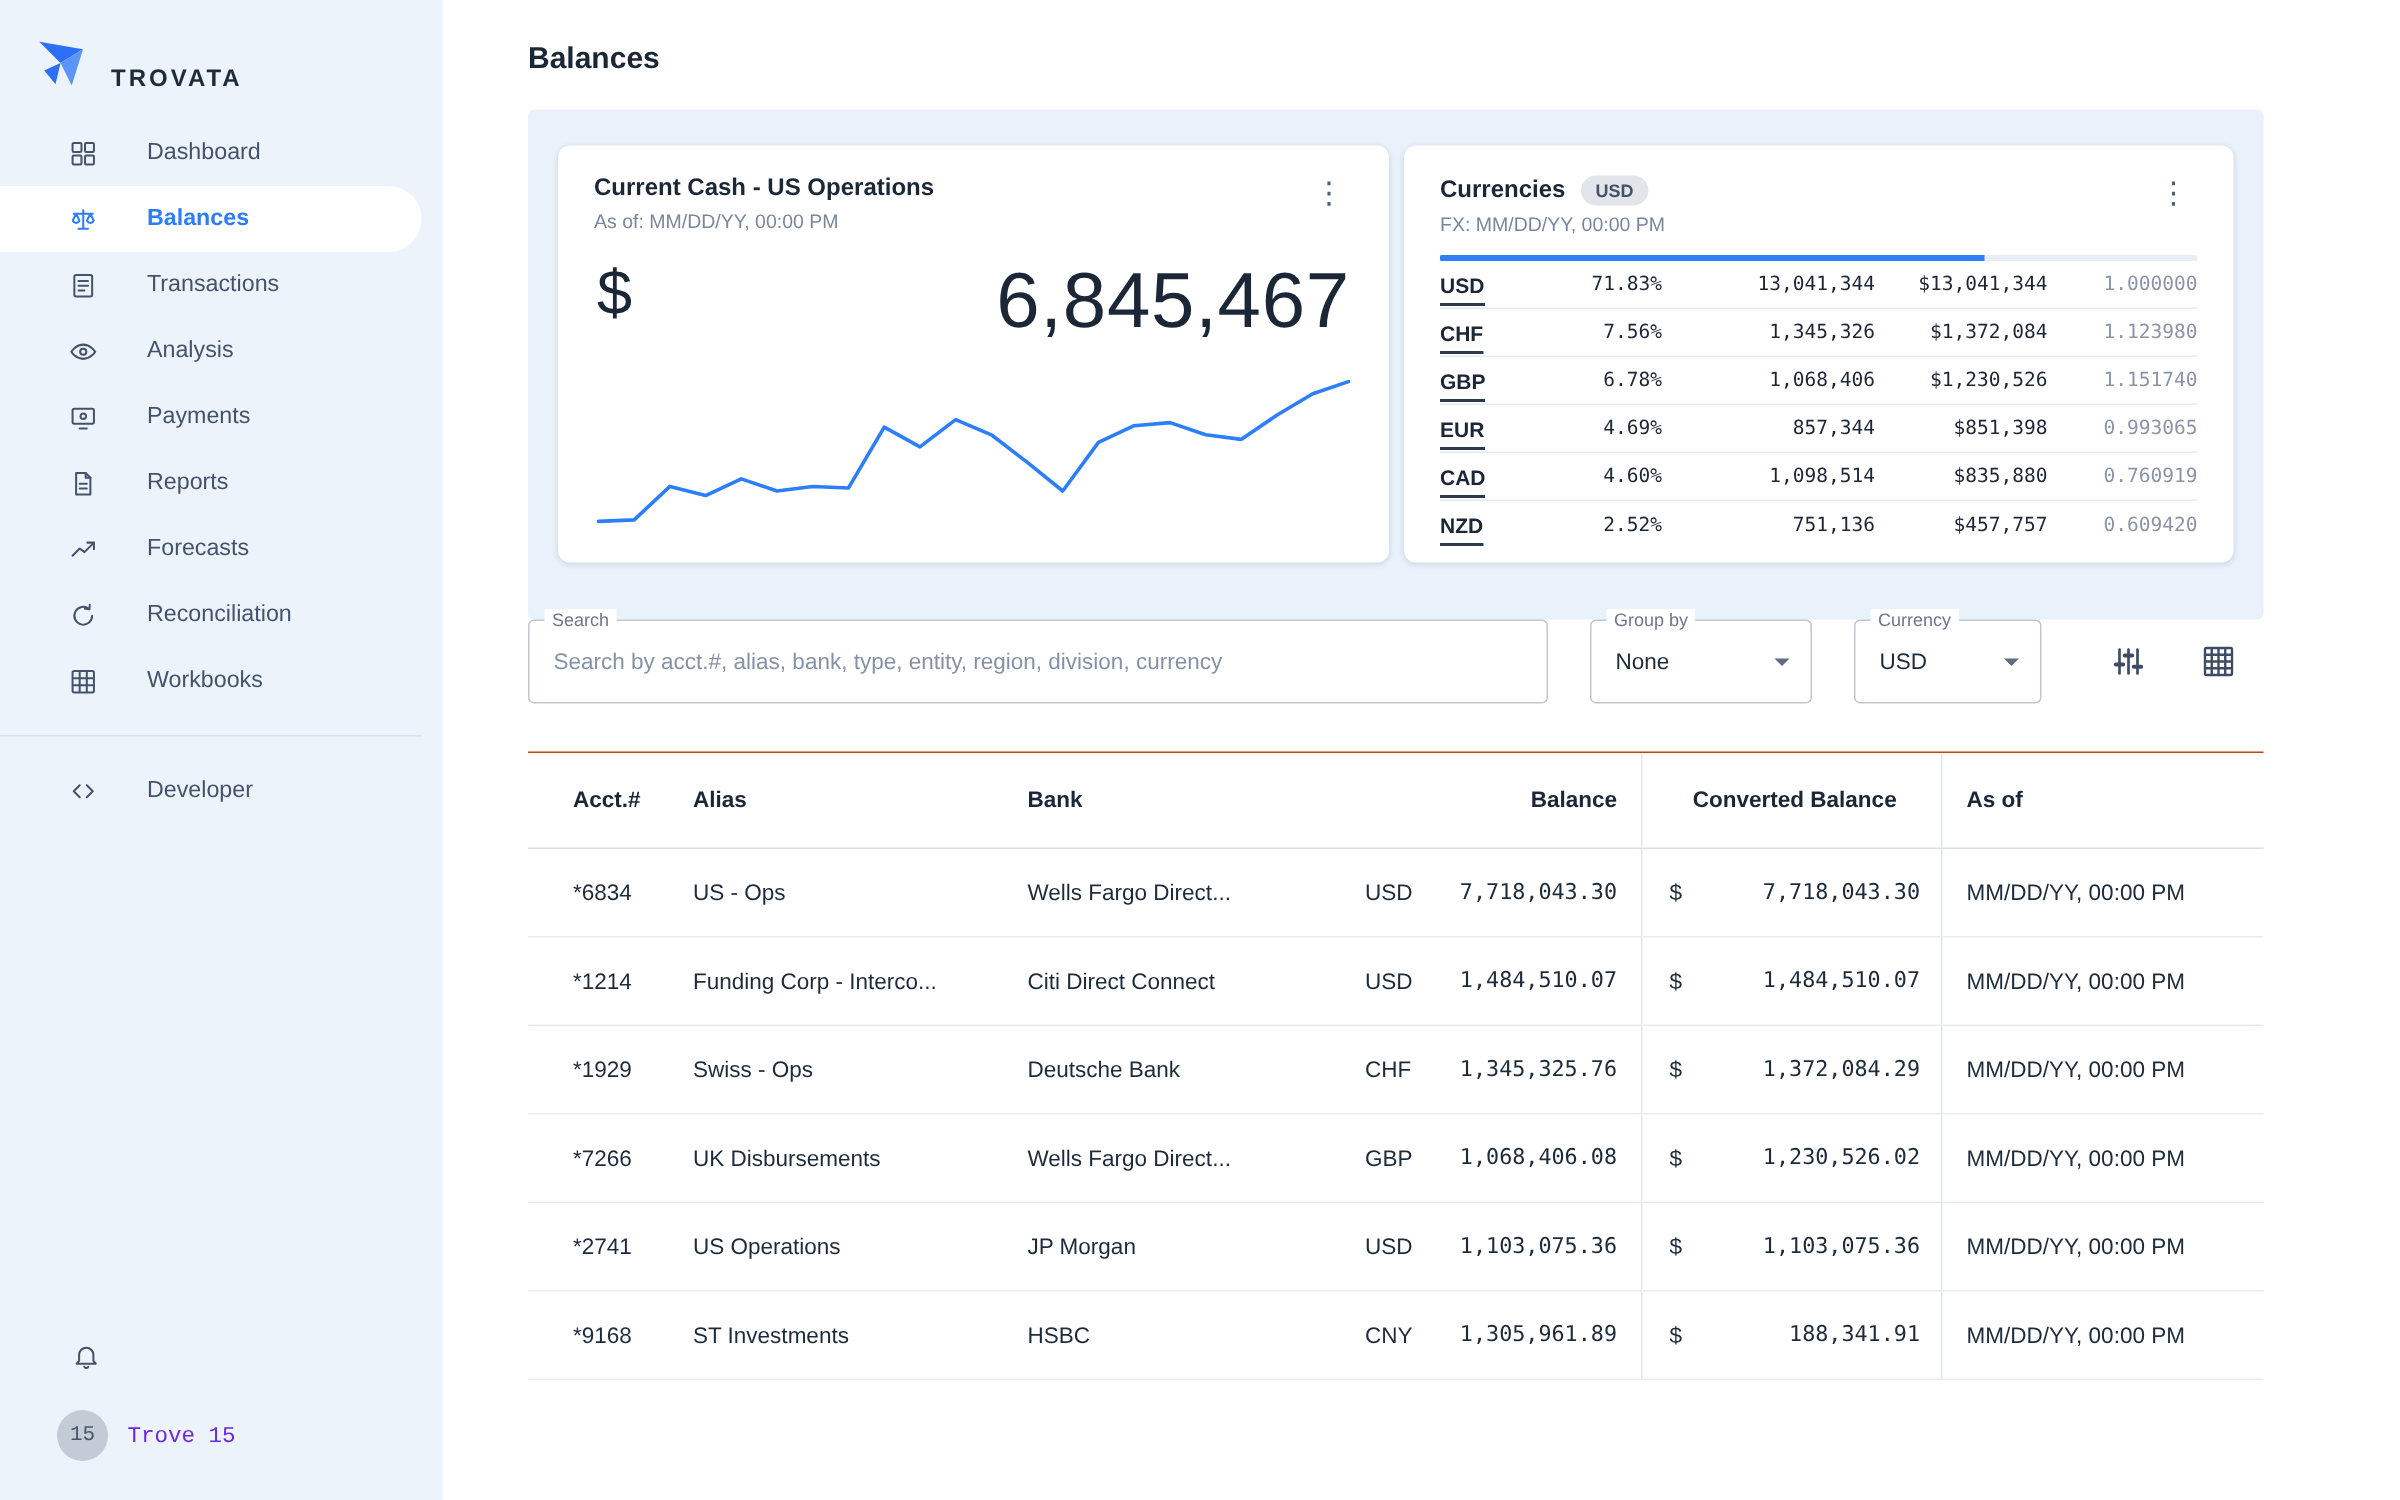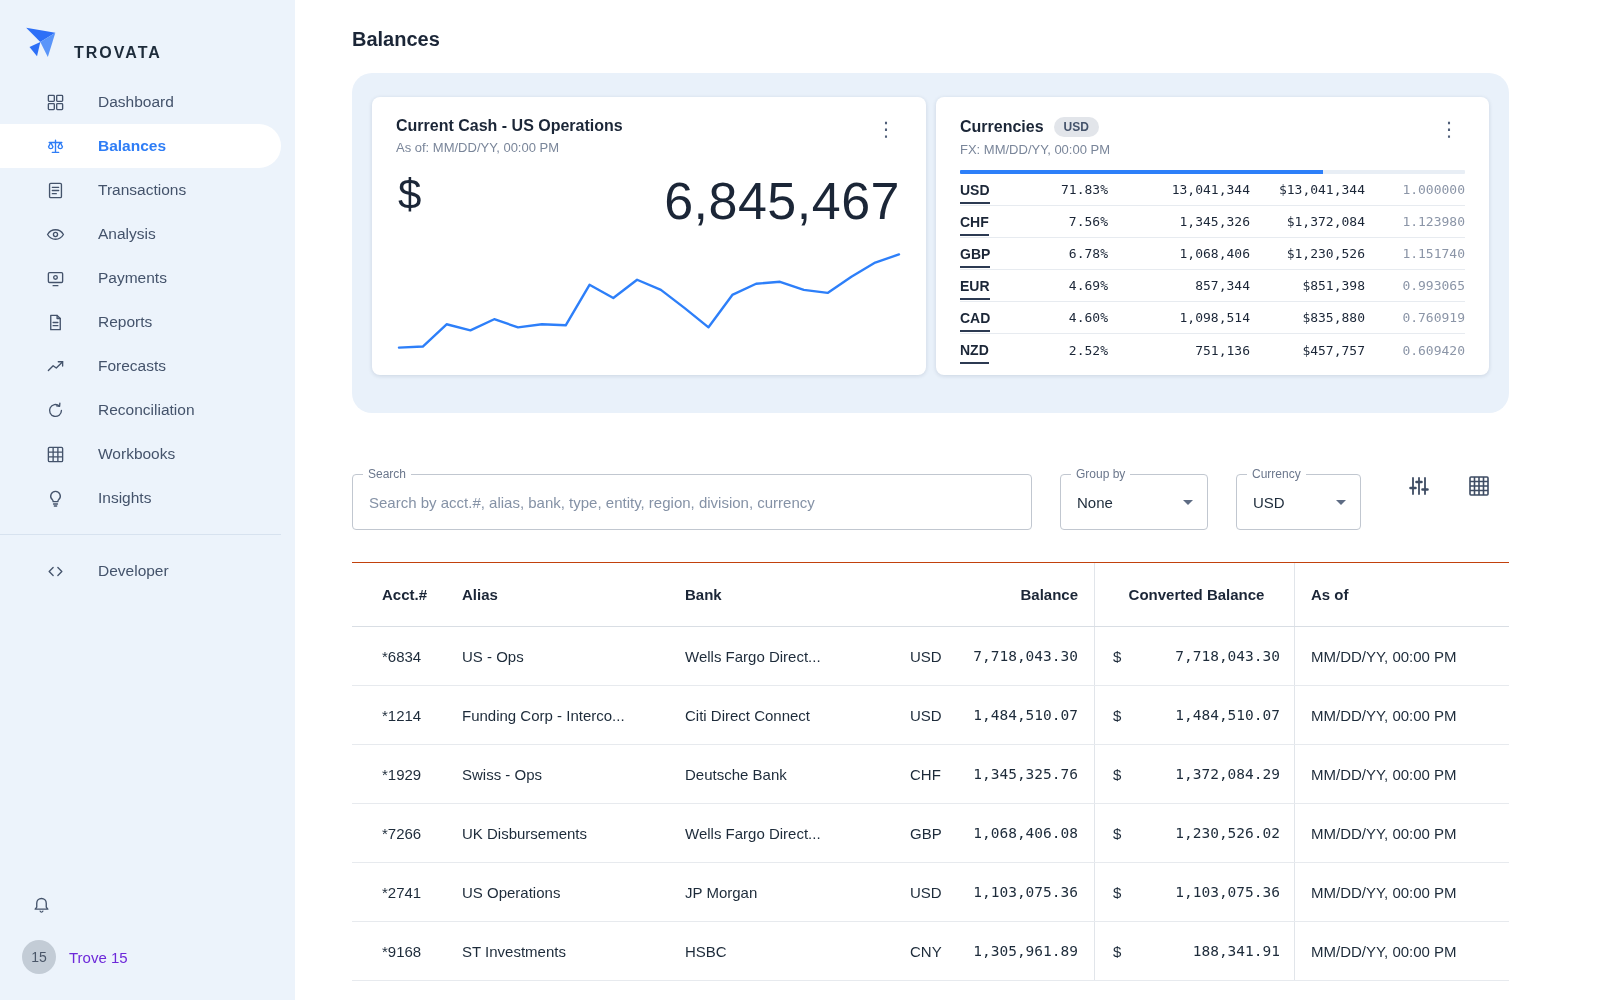--- a/index.html
+++ b/index.html
@@ -9,32 +9,32 @@
 
   
   .sidebar { width:295px; height:1000px; background:#ecf3fb; position:relative; flex:0 0 295px; }
   .brand { display:flex; align-items:flex-end; gap:12px; padding:18px 0 18px 22px; height:80px; }
   .brand-name { font-size:16px; font-weight:bold; letter-spacing:2px; color:#1d2b3a; }
   .nav-item { display:flex; align-items:center; height:44px; padding-left:46px; gap:33px;
     color:#44536b; cursor:pointer; font-size:15.5px; }
   .nav-item .nicon { width:19px; height:19px; display:flex; align-items:center; justify-content:center; flex:0 0 19px; }
   .nav-item.active { background:#fff; width:281px; border-radius:0 22px 22px 0; color:#2e7df6; font-weight:bold; }
   .side-divider { border-top:1px solid #d7e2ef; margin:14px 14px 14px 0; }
-  .side-bottom { position:absolute; left:32px; bottom:26px; }
+  .side-bottom { position:absolute; left:48px; bottom:26px;font-family:Liberation Mono, monospace; }
   .bell { color:#44536b; margin-bottom:26px; width:19px; height:20px; cursor:pointer; }
   .trove { display:flex; align-items:center; gap:13px; margin-left:-10px; cursor:pointer; }
   .trove-badge { width:34px; height:34px; border-radius:50%; background:#c3ccd6; color:#4a5668;
     display:flex; align-items:center; justify-content:center; font-size:14px; }
   .trove-label { font-size:15px; color:#6d28d9; }
 
   
   .main { flex:1; padding:28px 92px 0 57px; }
   .page-title { font-size:20px; font-weight:bold; color:#1b2637; }
 
-  .panel { margin-top:22px; background:#e9f1fa; border-radius:20px; padding:24px 20px 38px; display:flex; gap:10px; height:340px; }
+  .panel { margin-top:22px; background:#e9f1fa; border-radius:4px; padding:24px 20px 38px; display:flex; gap:10px; height:340px; }
   .card { background:#fff; border-radius:8px; box-shadow:0 1px 4px rgba(23,43,77,.14); padding:20px 24px; height:278px; }
   .cash-card { width:554px; display:flex; flex-direction:column; }
   .fx-card { width:553px; }
   .card-head { display:flex; justify-content:space-between; align-items:flex-start; }
   .card-title { font-size:16px; font-weight:bold; color:#1b2637; }
   .card-sub { font-size:13px; color:#7a869a; margin-top:5px; }
   .kebab { font-size:20px; color:#505f79; line-height:1; cursor:pointer; padding:2px 6px; }
 
   .amount-row { display:flex; justify-content:space-between; align-items:flex-start; margin-top:16px; padding:0 2px; }
   .dollar { font-size:42px; font-weight:500; color:#1b2637; }
@@ -49,21 +49,21 @@
   .fx-rows { }
   .fx-row { display:grid; grid-template-columns:48px 100px 142px 115px 1fr; align-items:center;
     height:32px; border-bottom:1px solid #e7ebf0; }
   .fx-row:last-child { border-bottom:none; }
   .fx-code { font-size:14px; font-weight:bold; color:#1b2637; }
   .fx-code-text { border-bottom:2px solid #2c3a52; padding-bottom:4px; }
   .fx-num { text-align:right; font-family:"DejaVu Sans Mono", monospace; font-size:13px; color:#1b2637; }
   .fx-rate { color:#8b95a7; }
 
   
-  .filters { margin-top:61px; display:flex; align-items:flex-start; }
+  .filters { display:flex; align-items:center; }
   .field { position:relative; height:56px; border:1px solid #c1c7d0; border-radius:4px; background:#fff; }
   .field-label { position:absolute; top:-8px; left:10px; background:#fff; padding:0 5px; font-size:12px; color:#6b778c; }
   .search-field { width:680px; }
   .search-field input { width:100%; height:100%; border:none; outline:none; background:transparent;
     padding:0 16px; font-size:15px; font-family:"Liberation Sans", sans-serif; color:#1d2b3a; }
   .search-field input::placeholder { color:#8592a6; }
   .select-field { display:flex; align-items:center; justify-content:space-between; padding:0 14px 0 16px; cursor:pointer; }
   .group-field { width:148px; margin-left:28px; }
   .currency-field { width:125px; margin-left:28px; }
   .select-value { font-size:15px; color:#1d2b3a; }
@@ -178,29 +178,20 @@
       </div>
       <div class="nav-item" data-interactable="true">
         <span class="nicon" data-interactable="false">
           <svg viewBox="0 0 24 24" width="19" height="19" fill="none" stroke="currentColor" stroke-width="1.7">
               <rect x="3" y="3" width="18" height="18" rx="1.5"></rect>
               <path d="M3 9h18M3 15h18M9 3v18M15 3v18"></path>
             </svg>
         </span>
         <span data-interactable="false">Workbooks</span>
       </div>
-      <div class="nav-item" data-interactable="true">
-        <span class="nicon" data-interactable="false">
-          <svg viewBox="0 0 24 24" width="19" height="19" fill="none" stroke="currentColor" stroke-width="1.7" stroke-linecap="round" stroke-linejoin="round">
-              <path d="M12 3a6 6 0 0 1 3.9 10.6c-.7.6-.9 1.4-.9 2.4H9c0-1-.2-1.8-.9-2.4A6 6 0 0 1 12 3z"></path>
-              <path d="M9.5 19h5M10.5 21.5h3"></path>
-            </svg>
-        </span>
-        <span data-interactable="false">Insights</span>
-      </div>
     </nav>
 
     <div class="side-divider" data-interactable="false"></div>
 
     <div class="nav-item" data-interactable="true">
       <span class="nicon" data-interactable="false">
         <svg viewBox="0 0 24 24" width="19" height="19" fill="none" stroke="currentColor" stroke-width="1.7" stroke-linecap="round" stroke-linejoin="round">
             <path d="M9 7l-5 5 5 5M15 7l5 5-5 5"></path>
           </svg>
       </span>

